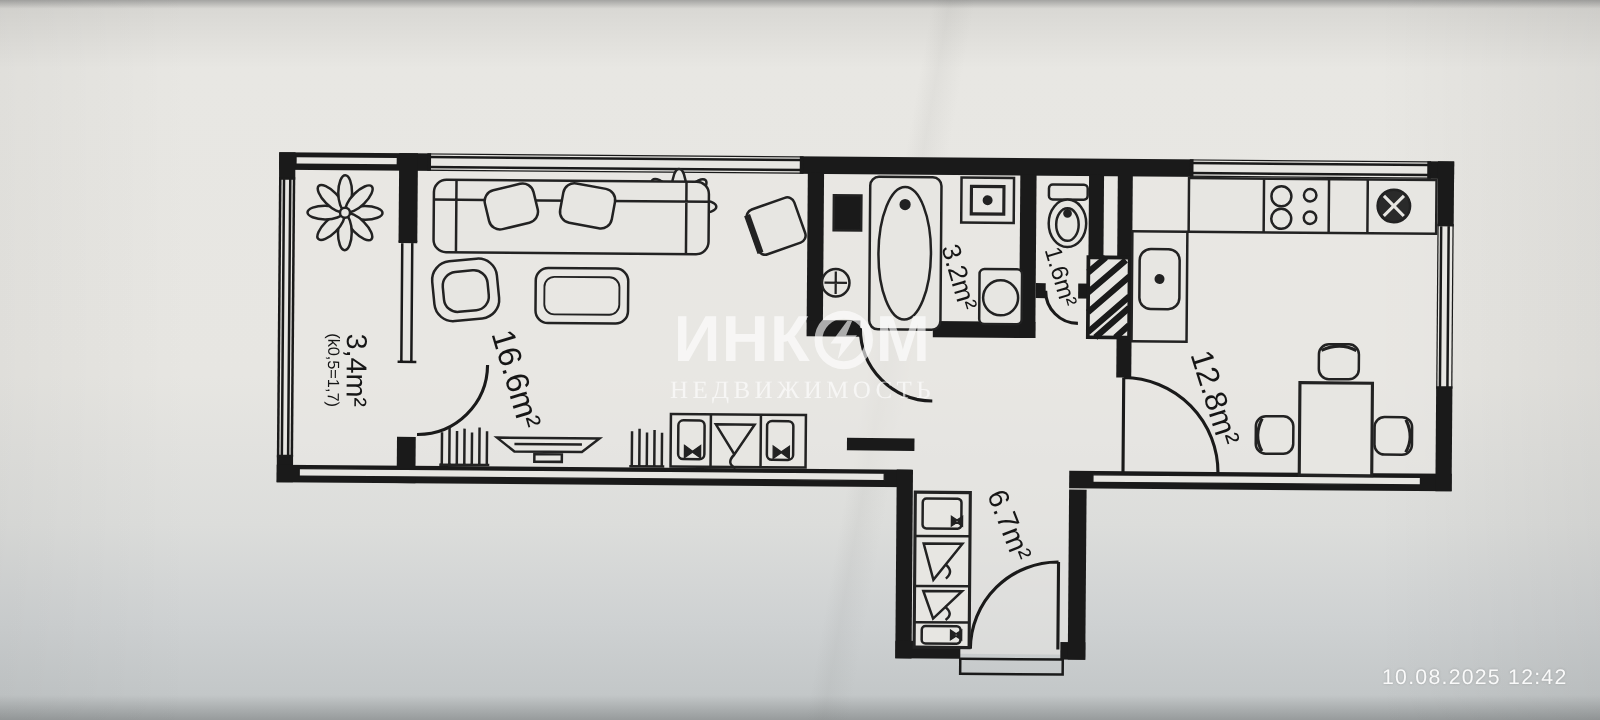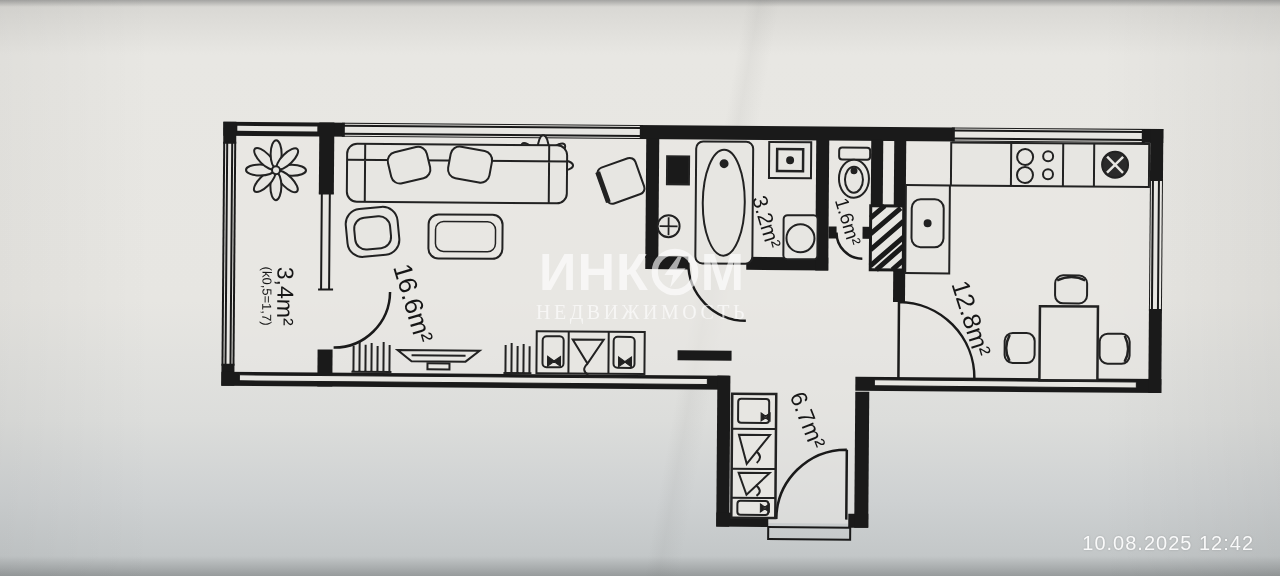--- a/index.html
+++ b/index.html
@@ -20,21 +20,21 @@
   .l-kitchen {left:971px;top:316px;font-size:25px;transform:translate(-50%,-50%) rotate(72deg);}
   .l-hall    {left:808px;top:419px;font-size:23px;transform:translate(-50%,-50%) rotate(68deg);}
   .l-balcony {left:278px;top:299px;font-size:23px;transform:translate(-50%,-50%) rotate(90deg);}
   .l-balcony .coef{font-size:13px;display:block;}
   #watermark{position:absolute;left:536px;top:246px;width:212px;color:rgba(255,255,255,0.64);
              text-align:center;pointer-events:none;}
   #watermark .brand{display:flex;align-items:center;justify-content:center;gap:0;
              font-weight:bold;font-size:52px;letter-spacing:1px;line-height:1;}
   #watermark .subtitle{margin-top:3px;font-family:"Liberation Serif",serif;font-weight:normal;
              font-size:20px;letter-spacing:3.5px;}
-  #timestamp{position:absolute;right:26px;top:532px;font-size:20px;letter-spacing:1px;
+  #timestamp{position:absolute;right:26px;top:532px;font-size:17px;letter-spacing:1px;
              color:rgba(255,255,255,0.93);text-shadow:0 0 2px rgba(60,60,60,0.25);}
 </style>
 </head>
 <body>
 
 <div id="plan-layer">
 <svg id="plan-svg" width="1280" height="576" viewBox="0 0 1280 576" fill="none" stroke="none">
 
   <path d="M228,131 H1156 V383 H864 V522 H724 V383 H228 Z" fill="#e9e8e4" opacity="0.55"></path>
 

